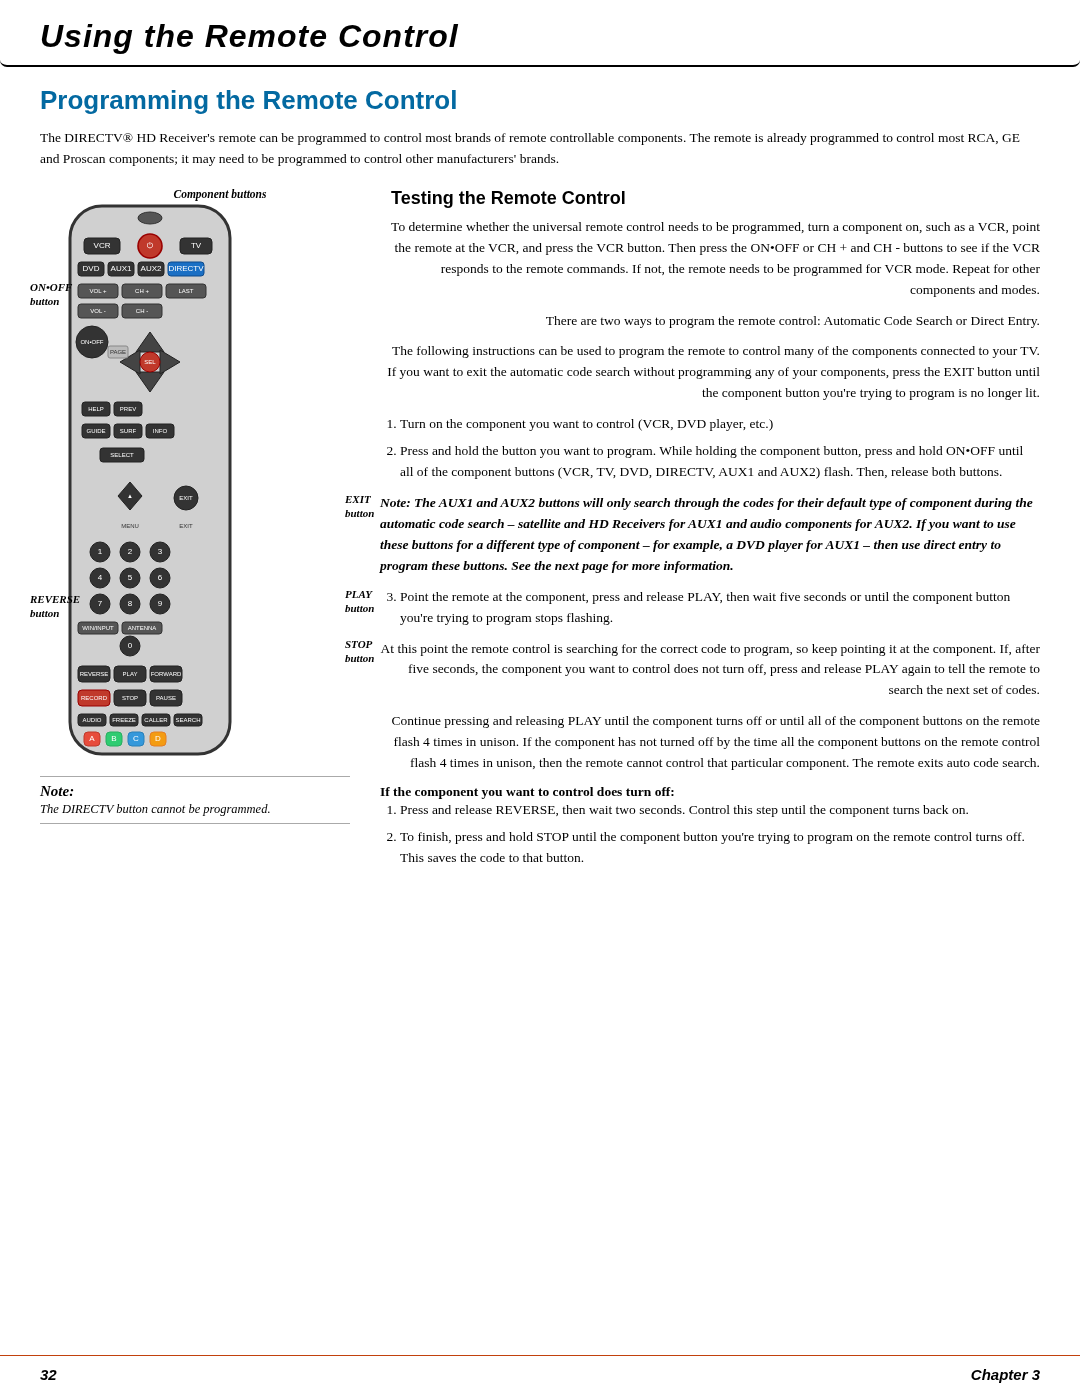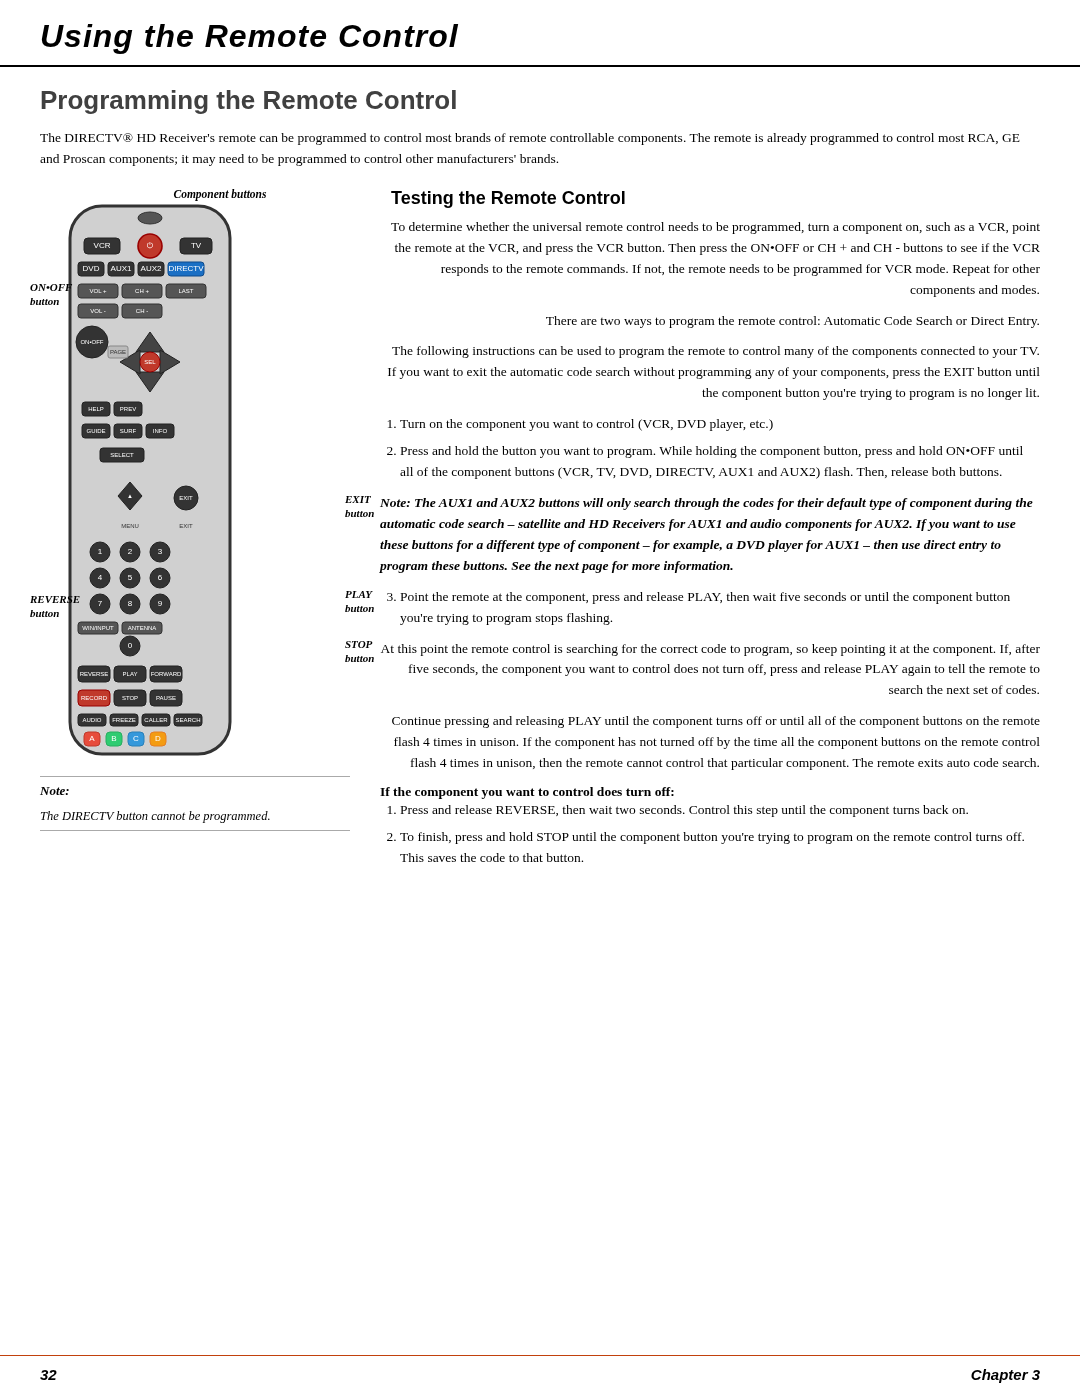--- a/index.html
+++ b/index.html
@@ -13,20 +13,21 @@
       min-height: 1397px;
       position: relative;
     }
 
     
     .page-header {
       background: #fff;
       padding: 18px 40px 10px 40px;
       border-bottom: 2px solid #000;
       margin-bottom: 0;
+      border-radius: 7px;
     }
 
     .page-header h1 {
       font-family: Arial, Helvetica, sans-serif;
       font-size: 32px;
       font-weight: 900;
       font-style: italic;
       letter-spacing: 1px;
       color: #000;
     }
@@ -34,21 +35,21 @@
     
     .page-content {
       padding: 18px 40px 20px 40px;
     }
 
     .section-title {
       font-family: Arial, Helvetica, sans-serif;
       font-size: 26px;
       font-weight: 700;
       margin-bottom: 12px;
-      color: #404040;
+      color: #0369a1;
     }
 
     .intro-text {
       font-size: 13.5px;
       line-height: 1.55;
       margin-bottom: 18px;
       max-width: 1000px;
     }
 
     
@@ -76,22 +77,22 @@
     .note-section {
       border-top: 1px solid #aaa;
       border-bottom: 1px solid #aaa;
       margin-top: 18px;
       padding: 6px 0;
     }
 
     .note-title {
       font-style: italic;
       font-weight: bold;
-      font-size: 13px;
-      margin-bottom: 10px;
+      font-size: 15px;
+      margin-bottom: 2px;
     }
 
     .note-text {
       font-style: italic;
       font-size: 12.5px;
     }
 
     
     .subsection-title {
       font-family: Arial, Helvetica, sans-serif;

